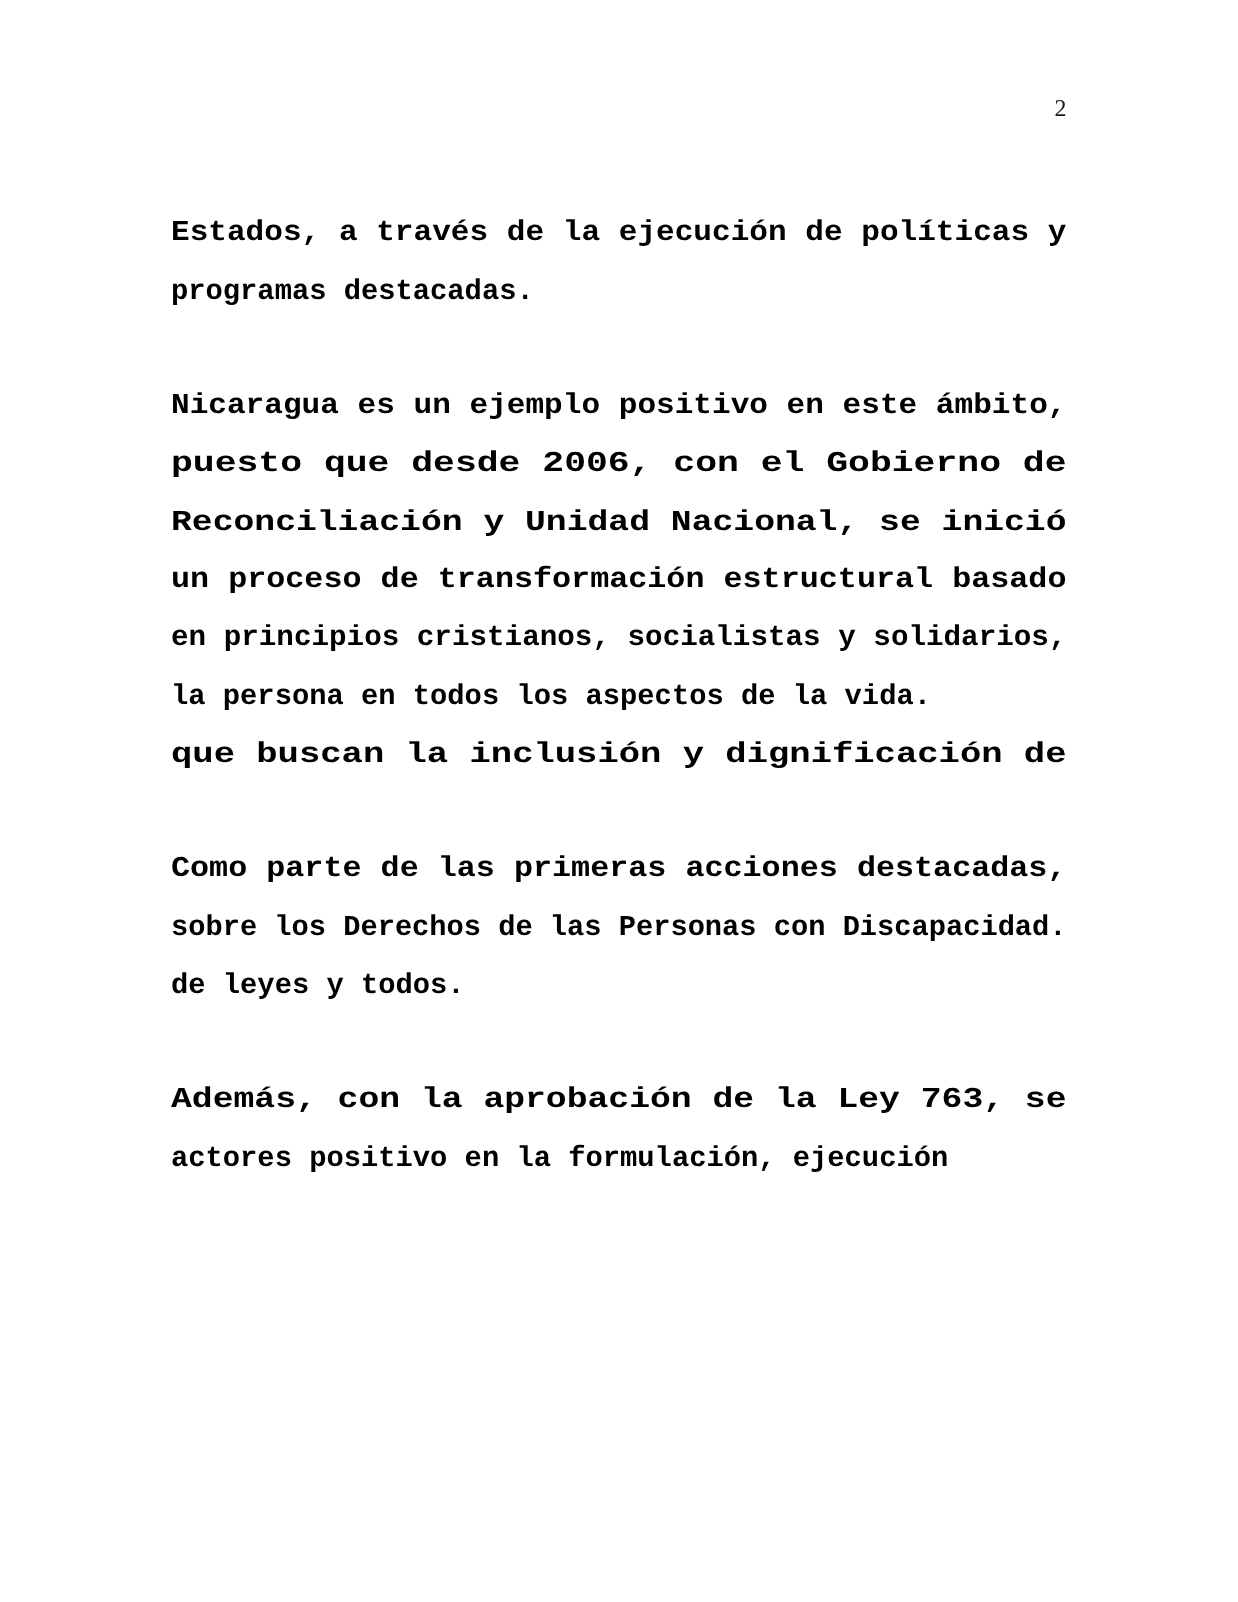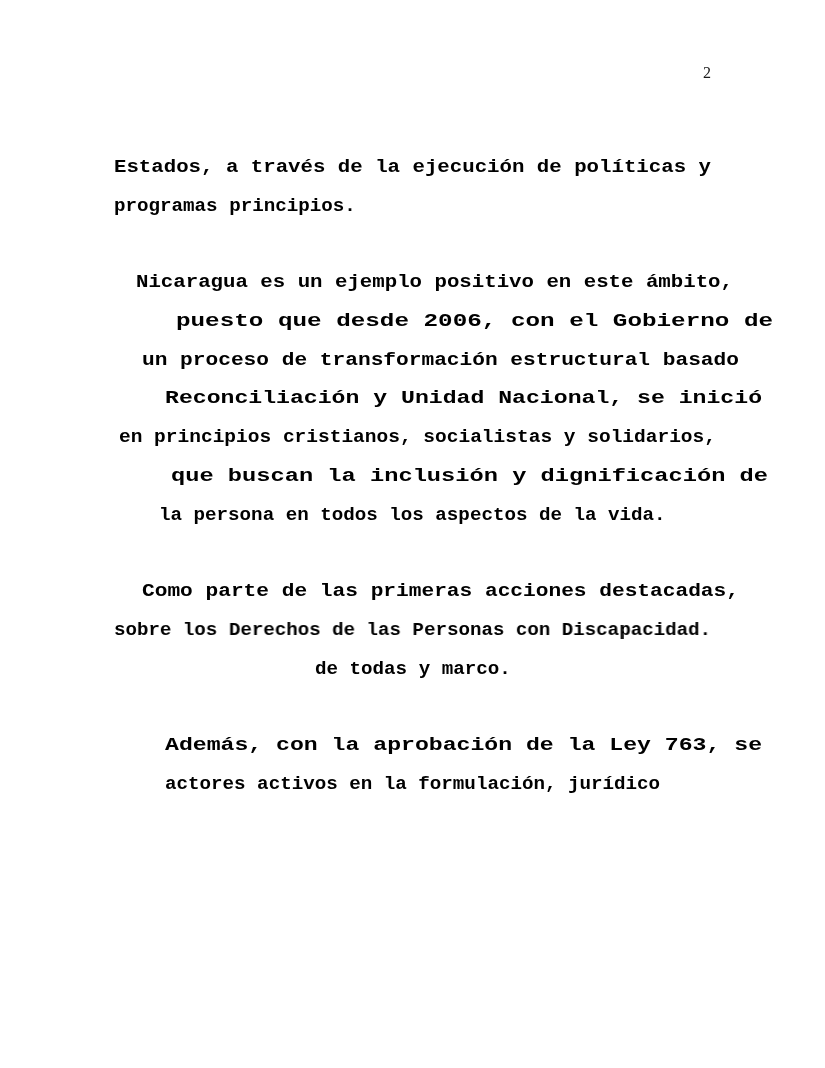--- a/index.html
+++ b/index.html
@@ -37,25 +37,24 @@
 
   
   #body-column {
     position: absolute;
     left: 114px;
     top: 136px;
     width: 597px;
   }
 
   .paragraph {
-    margin: 12px 0 0 0;
+    margin: 0 0 0 0;
   }
   .paragraph + .paragraph {
     margin-top: 38px;
-    text-align: center;
   }
 
   
   .text-line {
     display: block;
     height: 38.7px;
     line-height: 38.7px;
     width: 597px;
     overflow: visible;
     white-space: pre;
@@ -75,35 +74,35 @@
 <body>
 
 <div id="page">
 
   <div id="page-number">2</div>
 
   <div id="body-column">
 
   <div class="paragraph">
         <div class="text-line"><span class="glyphs" style="transform: scaleX(1.0801);">Estados, a través de la ejecución de políticas y</span></div>
-        <div class="text-line"><span class="glyphs">programas principios.</span></div>
+        <div class="text-line"><span class="glyphs">programas destacadas.</span></div>
       </div>
       <div class="paragraph">
         <div class="text-line"><span class="glyphs" style="transform: scaleX(1.0801);">Nicaragua es un ejemplo positivo en este ámbito,</span></div>
         <div class="text-line"><span class="glyphs" style="transform: scaleX(1.2646);">puesto que desde 2006, con el Gobierno de</span></div>
+        <div class="text-line"><span class="glyphs" style="transform: scaleX(1.2058);">Reconciliación y Unidad Nacional, se inició</span></div>
         <div class="text-line"><span class="glyphs" style="transform: scaleX(1.1031);">un proceso de transformación estructural basado</span></div>
-        <div class="text-line"><span class="glyphs" style="transform: scaleX(1.2058);">Reconciliación y Unidad Nacional, se inició</span></div>
         <div class="text-line"><span class="glyphs" style="transform: scaleX(1.0166);">en principios cristianos, socialistas y solidarios,</span></div>
+        <div class="text-line"><span class="glyphs">la persona en todos los aspectos de la vida.</span></div>
         <div class="text-line"><span class="glyphs" style="transform: scaleX(1.2345);">que buscan la inclusión y dignificación de</span></div>
-        <div class="text-line"><span class="glyphs">la persona en todos los aspectos de la vida.</span></div>
       </div>
       <div class="paragraph">
         <div class="text-line"><span class="glyphs" style="transform: scaleX(1.1031);">Como parte de las primeras acciones destacadas,</span></div>
         <div class="text-line"><span class="glyphs" style="transform: scaleX(0.9971);">sobre los Derechos de las Personas con Discapacidad.</span></div>
-        <div class="text-line"><span class="glyphs">de todas y marco.</span></div>
+        <div class="text-line"><span class="glyphs">de leyes y todos.</span></div>
       </div>
       <div class="paragraph">
         <div class="text-line"><span class="glyphs" style="transform: scaleX(1.2058);">Además, con la aprobación de la Ley 763, se</span></div>
-        <div class="text-line"><span class="glyphs">actores activos en la formulación, jurídico</span></div>
+        <div class="text-line"><span class="glyphs">actores positivo en la formulación, ejecución</span></div>
       </div>
     </div>
 
 </div>
 
 </body></html>

